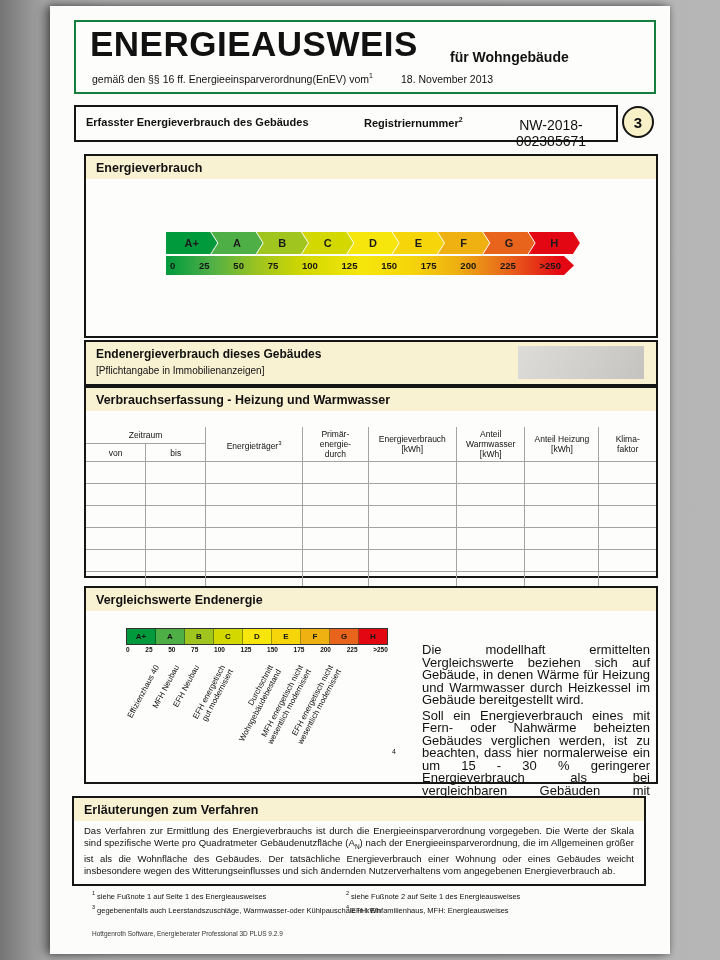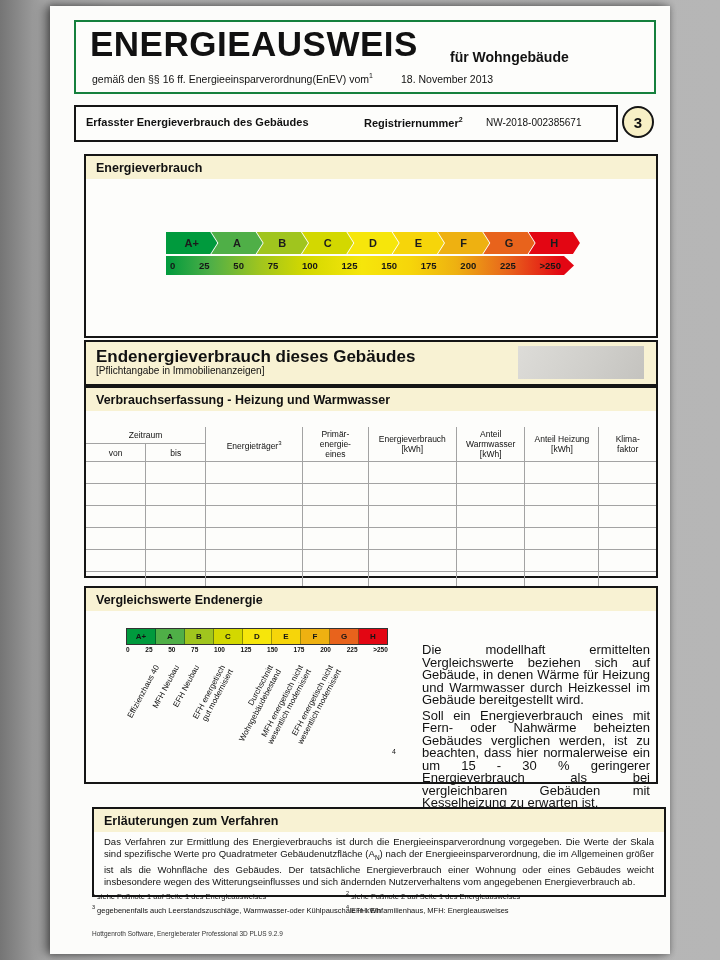--- a/index.html
+++ b/index.html
@@ -13,38 +13,38 @@
   .building-type{position:absolute;left:374px;top:27px;font-size:14px;font-weight:bold;}
   .regulation{position:absolute;left:16px;top:50px;font-size:10.5px;}
   .regulation sup{font-size:7px;}
   .reg-date{margin-left:28px;}
 
   
   .info-bar{position:absolute;left:24px;top:99px;width:540px;height:33px;border:2px solid #151515;background:#fdfdfb;text-align:center;}
   .info-label{position:absolute;left:10px;top:9px;font-size:11px;font-weight:bold;}
   .reg-label{position:absolute;left:288px;top:9px;font-size:11px;font-weight:bold;}
   .reg-label sup{font-size:7px;}
-  .reg-number{position:absolute;left:410px;top:10px;font-size:10px;}
+  .reg-number{position:absolute;left:410px;top:10px;font-size:14px;}
   .page-circle{position:absolute;left:572px;top:100px;width:28px;height:28px;border:2px solid #151515;border-radius:50%;background:#f8f0c6;display:flex;align-items:center;justify-content:center;font-weight:bold;font-size:15px;}
 
   .box{position:absolute;border:2px solid #151515;background:#fdfdfb;}
   .section-heading{display:block;font-size:12.5px;font-weight:bold;background:#f8f2d3;padding:5px 10px 4px;}
 
   
   .energy-box{left:34px;top:148px;width:570px;height:180px;}
   .big-scale{position:absolute;left:80px;top:76px;width:408px;}
   .big-letters{display:flex;height:22px;}
   .big-seg{flex:1;display:flex;align-items:center;justify-content:center;font-size:11px;font-weight:bold;color:#1c1c1c;clip-path:polygon(0 0,calc(100% - 7px) 0,100% 50%,calc(100% - 7px) 100%,0 100%,7px 50%);margin-right:-6px;}
   .big-seg.first{clip-path:polygon(0 0,calc(100% - 7px) 0,100% 50%,calc(100% - 7px) 100%,0 100%);}
   .big-band{height:19px;margin-top:2px;background:linear-gradient(90deg,#009a3d 0%,#4faf47 11%,#a0c51e 23%,#d3d800 34%,#f6e60b 48%,#f6d50a 60%,#eeb111 71%,#e8631c 84%,#e30613 97%);clip-path:polygon(0 0,calc(100% - 10px) 0,100% 50%,calc(100% - 10px) 100%,0 100%);display:flex;align-items:center;}
   .big-ticks{display:flex;justify-content:space-between;width:100%;padding:0 13px 0 4px;font-size:9.5px;font-weight:bold;color:#161616;}
 
   
   .endenergy-box{left:34px;top:334px;width:570px;height:42px;background:#f8f2d3;}
-  .ee-title{position:absolute;left:10px;top:5px;font-size:17px;font-weight:bold;}
+  .ee-title{position:absolute;left:10px;top:5px;font-size:12px;font-weight:bold;}
   .ee-sub{position:absolute;left:10px;top:23px;font-size:10px;}
   .ee-value{position:absolute;left:432px;top:4px;width:126px;height:33px;background:linear-gradient(120deg,#dddcd8 0%,#cfceca 60%,#c4c3bf 100%);}
 
   
   .table-box{left:34px;top:380px;width:570px;height:188px;}
   .vtable{width:100%;border-collapse:collapse;table-layout:fixed;margin-top:16px;}
   .vtable th,.vtable td{border:1px solid #a3a3a3;}
   .vtable th{font-size:8.5px;line-height:10px;font-weight:normal;text-align:center;vertical-align:middle;padding:2px 1px;white-space:pre-line;}
   .vtable th sup{font-size:6px;}
   .vtable tbody td{height:19px;}
@@ -61,21 +61,21 @@
   .mini-seg:last-child{border-right:none;}
   .mini-ticks{display:flex;justify-content:space-between;font-size:6.5px;font-weight:bold;margin-top:1px;}
   .rot-labels{position:absolute;left:0;top:76px;width:100%;height:116px;}
   .rot-label{position:absolute;top:0;width:0;height:0;}
   .rot-label span{position:absolute;right:0;top:0;display:block;width:130px;font-size:8px;line-height:8.5px;text-align:right;white-space:pre-line;transform:rotate(-62deg);transform-origin:100% 0;}
   .fn4-marker{position:absolute;left:306px;top:160px;font-size:7px;}
   .comp-text{position:absolute;left:336px;top:56px;width:228px;font-size:13px;line-height:12.5px;text-align:justify;}
   .comp-text p{margin:0 0 3px 0;}
 
   
-  .explain-box{left:42px;top:790px;width:570px;height:86px;margin-top:11px;}
+  .explain-box{left:22px;top:790px;width:570px;height:86px;}
   .explain-text{padding:4px 10px;font-size:9.5px;line-height:12px;text-align:justify;}
   .explain-text sub{font-size:6.5px;}
 
   
   .footnotes{position:absolute;left:42px;top:884px;width:562px;display:grid;grid-template-columns:254px 1fr;row-gap:3px;font-size:7.5px;}
   .fn{white-space:nowrap;}
   .fn sup{font-size:5.5px;margin-right:2px;}
   .doc-footer{position:absolute;left:42px;top:924px;font-size:6.5px;color:#333;}
 </style>
 </head>
@@ -151,21 +151,21 @@
             <col style="width:12%">
             <col style="width:13%">
             <col style="width:10%">
         </colgroup>
         <thead>
           <tr>
             <th colspan="2">Zeitraum</th>
             <th rowspan="2"><span>Energieträger</span><sup>3</sup></th>
             <th rowspan="2">Primär-
 energie-
-eines</th>
+durch</th>
             <th rowspan="2">Energieverbrauch
 [kWh]</th>
             <th rowspan="2">Anteil
 Warmwasser
 [kWh]</th>
             <th rowspan="2">Anteil Heizung
 [kWh]</th>
             <th rowspan="2">Klima-
 faktor</th>
           </tr>

